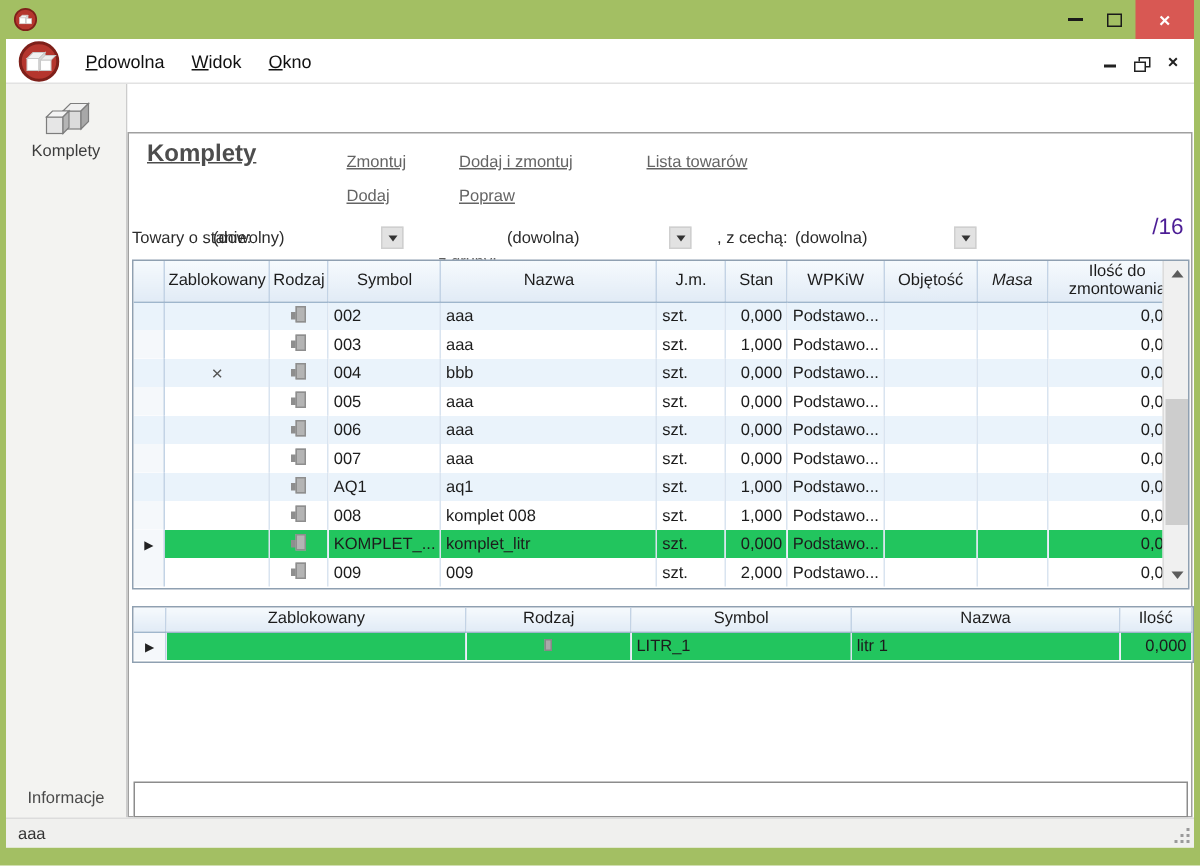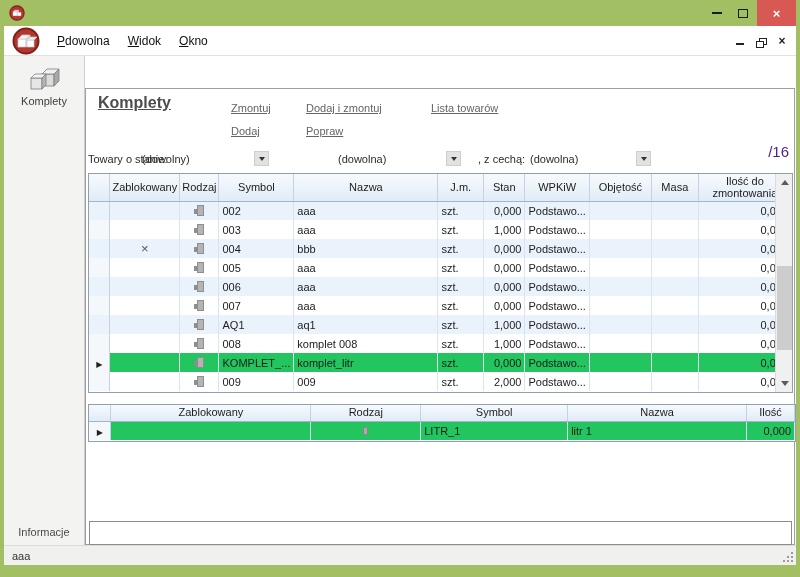--- a/index.html
+++ b/index.html
@@ -210,21 +210,21 @@
                 <tr>
                   <th style="height: 27px;"></th>
                   <th style="height: 27px;">Zablokowany</th>
                   <th style="height: 27px;">Rodzaj</th>
                   <th style="height: 27px;">Symbol</th>
                   <th style="height: 27px;">Nazwa</th>
                   <th style="height: 27px;">J.m.</th>
                   <th style="height: 27px;">Stan</th>
                   <th style="height: 27px;">WPKiW</th>
                   <th style="height: 27px;">Objętość</th>
-                  <th style="height: 27px;">Masa</th>
+                  <th style="height: 27px; font-style: italic;">Masa</th>
                   <th style="height: 27px;">Ilość do zmontowania</th>
                 </tr>
               </thead>
               <tbody>
                 <tr class="alt">
                   <td class="sel-cell"></td>
                   <td class="c"></td>
                   <td class="c"><span class="kit-icon"></span></td>
                   <td>002</td>
                   <td>aaa</td>

